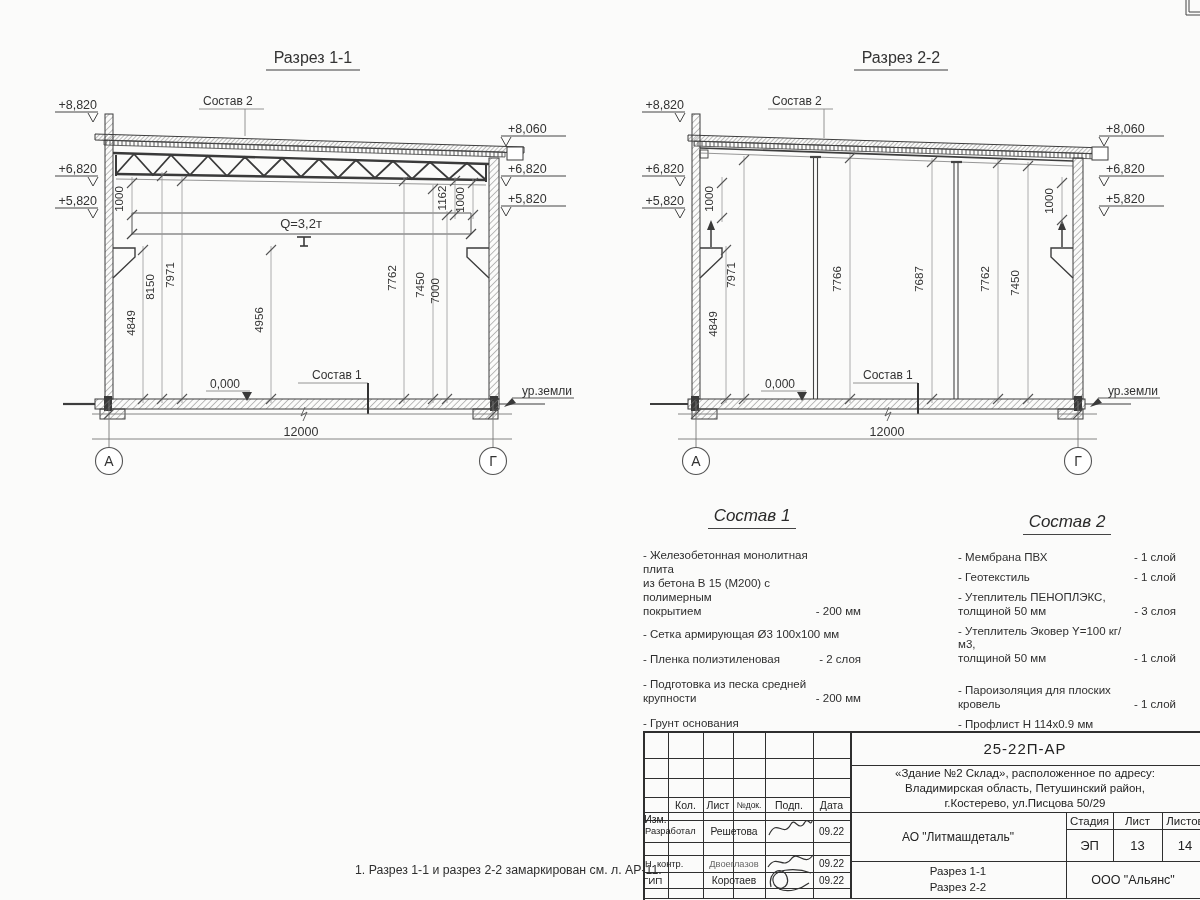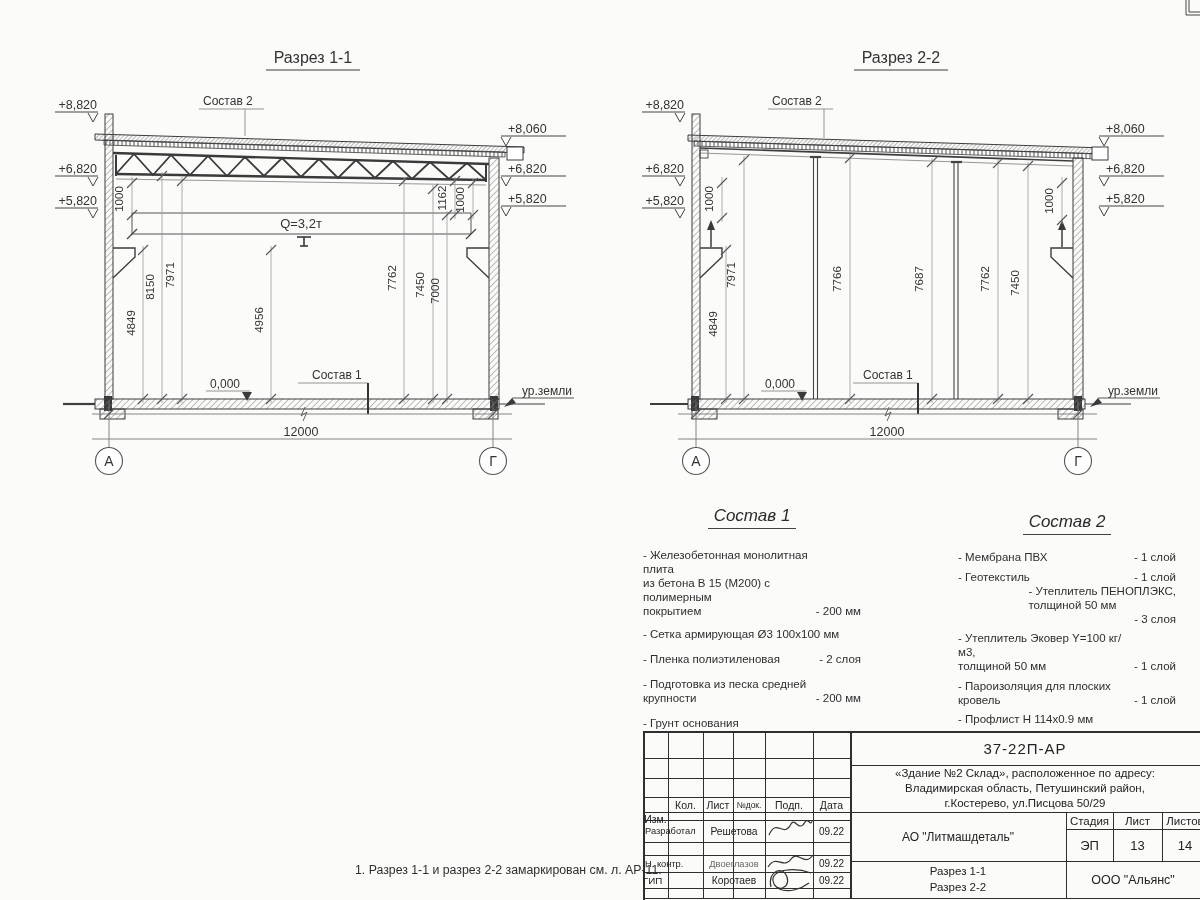--- a/index.html
+++ b/index.html
@@ -374,31 +374,31 @@
   <div class="slist-title">Состав 2</div>
   <div class="sitems" style="margin-top:16px;">
     <div class="sitem">
           <span class="t">- Мембрана ПВХ</span>
           <span class="q">- 1 слой</span>
         </div>
     <div class="sitem" style="margin-top:6px;">
           <span class="t">- Геотекстиль</span>
           <span class="q">- 1 слой</span>
         </div>
-    <div class="sitem" style="flex-direction:column;">
+    <div class="sitem" style="margin-top:6px;">
           <span class="t">- Утеплитель ПЕНОПЛЭКС,
   толщиной 50 мм</span>
           <span class="q">- 3 слоя</span>
         </div>
     <div class="sitem" style="margin-top:6px;">
           <span class="t">- Утеплитель Эковер Y=100 кг/м3,
   толщиной 50 мм</span>
           <span class="q">- 1 слой</span>
         </div>
-    <div class="sitem" style="margin-top:6px;">
+    <div class="sitem" style="margin-top:18px;">
           <span class="t">- Пароизоляция для плоских кровель</span>
           <span class="q">- 1 слой</span>
         </div>
     <div class="sitem" style="margin-top:6px;">
           <span class="t">- Профлист Н 114х0.9 мм</span>
           <span class="q"></span>
         </div>
   </div>
 </div>
 
@@ -425,21 +425,21 @@
   <div class="vl" style="left:25px;top:0;height:167px;"></div>
   <div class="vl" style="left:60px;top:0;height:167px;"></div>
   <div class="vl" style="left:90px;top:0;height:167px;"></div>
   <div class="vl" style="left:122px;top:0;height:167px;"></div>
   <div class="vl" style="left:170px;top:0;height:167px;"></div>
   <div class="vl" style="left:207px;top:0;height:167px;width:1.5px;"></div>
   <div class="vl" style="left:423px;top:81px;height:86px;"></div>
   <div class="vl" style="left:470px;top:81px;height:49px;"></div>
   <div class="vl" style="left:519px;top:81px;height:49px;"></div>
 
-  <div class="cell" style="left:207px;top:0;width:350px;height:34px;font-size:15px;letter-spacing:1px;">37-22П-АР</div>
+  <div class="cell" style="left:207px;top:0;width:350px;height:34px;font-size:15px;letter-spacing:1px;">25-22П-АР</div>
   <div class="cell pre" style="left:207px;top:34px;width:350px;height:47px;font-size:11.5px;line-height:1.3;">«Здание №2 Склад», расположенное по адресу:
 Владимирская область, Петушинский район,
 г.Костерево, ул.Писцова 50/29</div>
 
   <div class="cell" style="left:0;top:80px;width:25px;height:15px;font-size:10.5px;">Изм.</div>
   <div class="cell" style="left:25px;top:66px;width:35px;height:15px;font-size:10.5px;">Кол.</div>
   <div class="cell" style="left:60px;top:66px;width:30px;height:15px;font-size:10.5px;">Лист</div>
   <div class="cell" style="left:90px;top:66px;width:32px;height:15px;font-size:8.5px;">№док.</div>
   <div class="cell" style="left:122px;top:66px;width:48px;height:15px;font-size:10.5px;">Подп.</div>
   <div class="cell" style="left:170px;top:66px;width:37px;height:15px;font-size:10.5px;">Дата</div>

